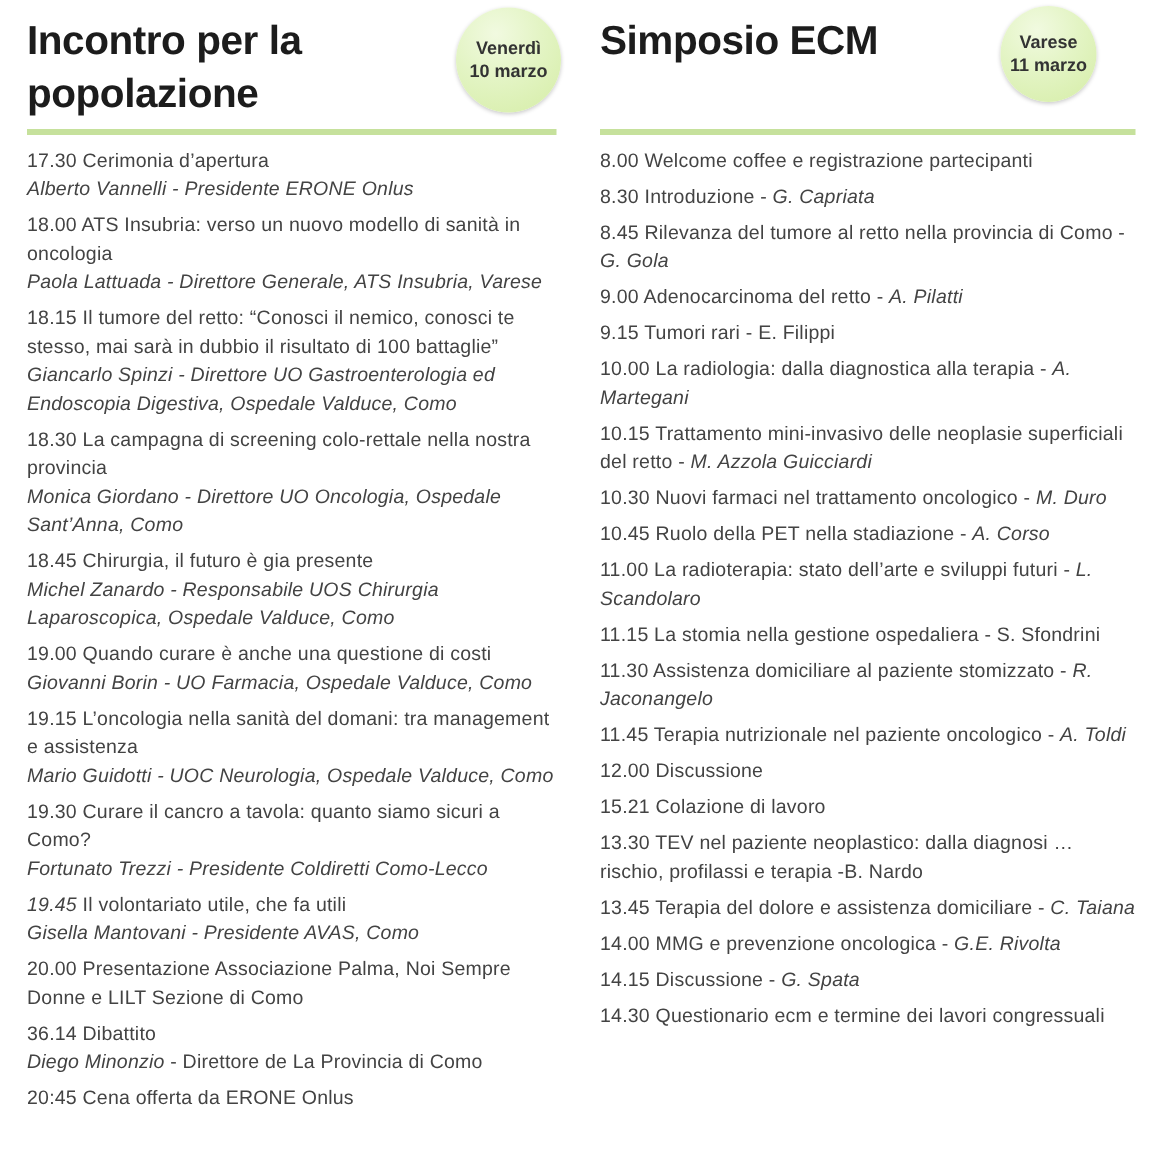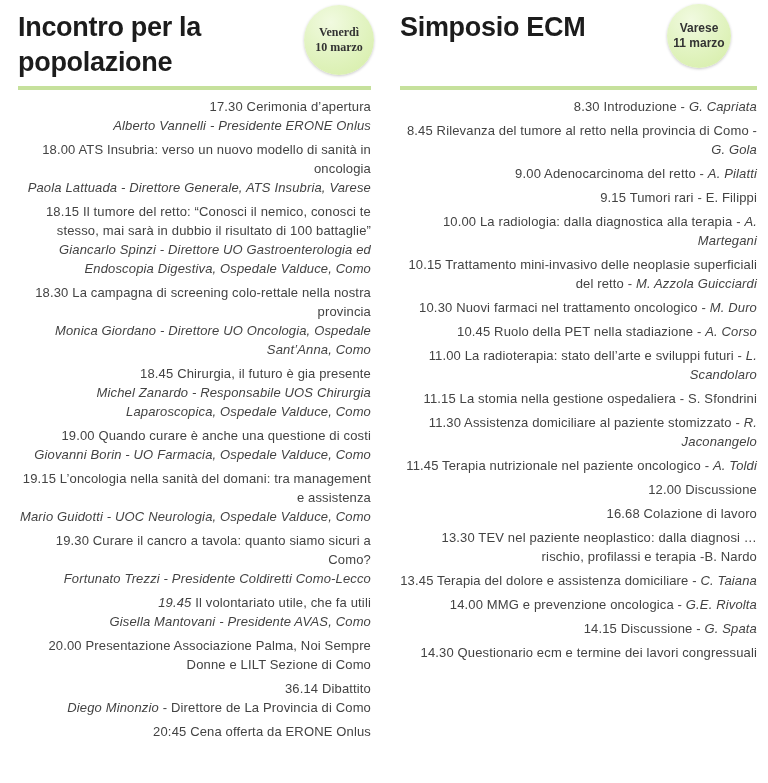--- a/index.html
+++ b/index.html
@@ -45,29 +45,28 @@
     display: flex;
     flex-direction: column;
     align-items: center;
     justify-content: center;
     text-align: center;
     font-weight: 700;
     font-size: 12px;
     line-height: 15px;
     color: #333333;
   }
-  .col-0 .badge { width: 70px; height: 70px; top: 5px; right: -3px; font-family: Liberation Serif, serif; }
+  .col-0 .badge { width: 70px; height: 70px; top: 5px; right: -3px; }
   .col-1 .badge { width: 64px; height: 64px; top: 4px; right: 26px; }
   .event-list { padding-top: 7px; }
   .event {
     font-size: 13px;
     line-height: 19px;
     letter-spacing: 0.15px;
     margin-bottom: 5px;
-    text-align: right;
   }
   .event em { font-style: italic; }
 </style>
 </head>
 <body>
 
 <div class="page">
 
   <div class="col col-0">
     <div class="col-header">
@@ -97,34 +96,35 @@
   <div class="col col-1">
     <div class="col-header">
       <div class="col-title">Simposio ECM</div>
       <div class="badge">
         <span>Varese</span>
         <span>11 marzo</span>
       </div>
       <div class="underline"></div>
     </div>
     <div class="event-list">
+        <div class="event"><span>8.00 Welcome coffee e registrazione partecipanti</span></div>
         <div class="event"><span>8.30 Introduzione - </span><em>G. Capriata</em></div>
         <div class="event"><span>8.45 Rilevanza del tumore al retto nella provincia di Como - </span><em>G. Gola</em></div>
         <div class="event"><span>9.00 Adenocarcinoma del retto - </span><em>A. Pilatti</em></div>
         <div class="event"><span>9.15 Tumori rari - E. Filippi</span></div>
         <div class="event"><span>10.00 La radiologia: dalla diagnostica alla terapia - </span><em>A. Martegani</em></div>
         <div class="event"><span>10.15 Trattamento mini-invasivo delle neoplasie superficiali del retto - </span><em>M. Azzola Guicciardi</em></div>
         <div class="event"><span>10.30 Nuovi farmaci nel trattamento oncologico - </span><em>M. Duro</em></div>
         <div class="event"><span>10.45 Ruolo della PET nella stadiazione - </span><em>A. Corso</em></div>
         <div class="event"><span>11.00 La radioterapia: stato dell’arte e sviluppi futuri - </span><em>L. Scandolaro</em></div>
         <div class="event"><span>11.15 La stomia nella gestione ospedaliera - S. Sfondrini</span></div>
         <div class="event"><span>11.30 Assistenza domiciliare al paziente stomizzato - </span><em>R. Jaconangelo</em></div>
         <div class="event"><span>11.45 Terapia nutrizionale nel paziente oncologico - </span><em>A. Toldi</em></div>
         <div class="event"><span>12.00 Discussione</span></div>
-        <div class="event"><span>16.68 Colazione di lavoro</span></div>
+        <div class="event"><span>15.21 Colazione di lavoro</span></div>
         <div class="event"><span>13.30 TEV nel paziente neoplastico: dalla diagnosi … rischio, profilassi e terapia -B. Nardo</span></div>
         <div class="event"><span>13.45 Terapia del dolore e assistenza domiciliare - </span><em>C. Taiana</em></div>
         <div class="event"><span>14.00 MMG e prevenzione oncologica - </span><em>G.E. Rivolta</em></div>
         <div class="event"><span>14.15 Discussione - </span><em>G. Spata</em></div>
         <div class="event"><span>14.30 Questionario ecm e termine dei lavori congressuali</span></div>
       </div>
   </div>
 
 </div>
 

